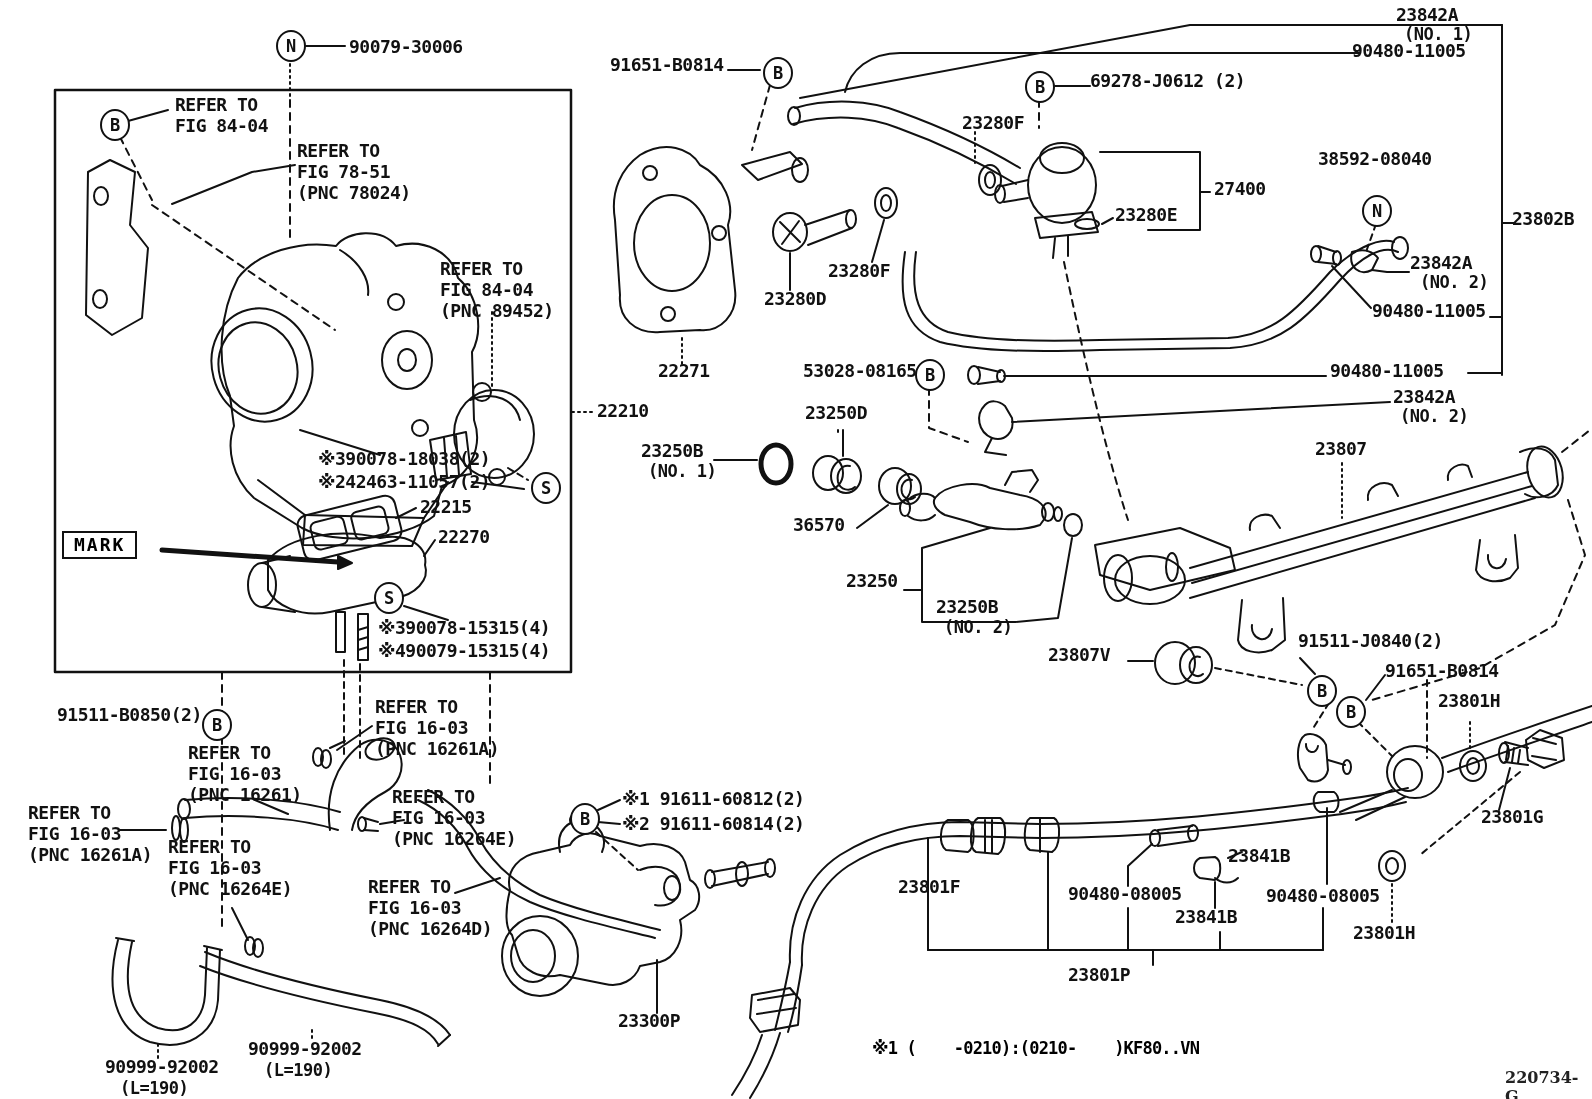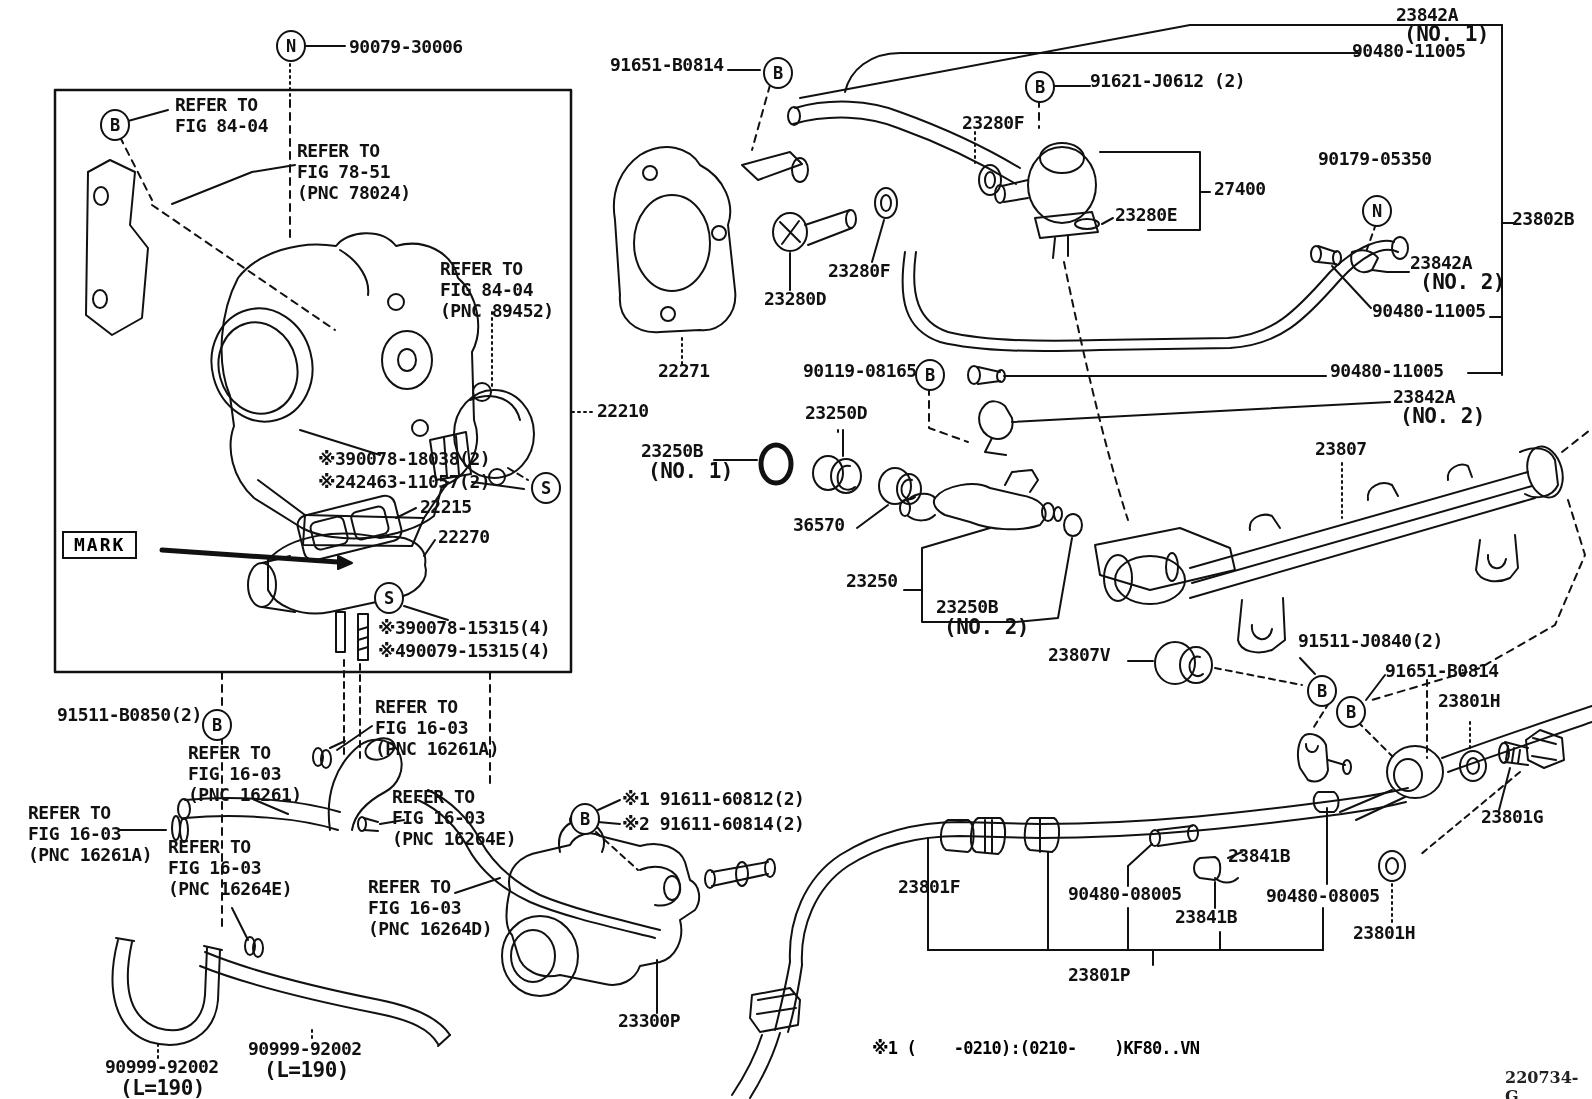--- a/index.html
+++ b/index.html
@@ -1,21 +1,21 @@
 <!DOCTYPE html>
 <html><head>
 <meta charset="utf-8">
 <style>
   html,body{margin:0;padding:0;background:#fff;}
   .stage{position:relative;width:1592px;height:1099px;background:#fff;overflow:hidden;
          font-family:"DejaVu Sans Mono","DejaVu Sans",monospace;}
   svg.art{position:absolute;left:0;top:0;}
   .lbl{position:absolute;font-size:18px;font-weight:bold;color:#111;
        white-space:pre;line-height:21px;letter-spacing:-0.5px;}
-  .small{font-size:21px;}
+  .small{font-size:17px;}
   .callout{position:absolute;width:26px;height:28px;border:2px solid #111;border-radius:50%;
            background:#fff;color:#111;font-size:17px;font-weight:bold;
            display:flex;align-items:center;justify-content:center;z-index:3;}
   .markbox{position:absolute;border:2px solid #111;background:#fff;padding:1px 10px 2px 10px;
            font-size:18px;font-weight:bold;letter-spacing:2px;z-index:3;}
   .code{position:absolute;font-family:"DejaVu Serif",serif;font-size:16px;font-weight:bold;color:#222;}
   .notes{position:absolute;font-size:17px;font-weight:bold;line-height:21px;white-space:pre;letter-spacing:-0.8px;}
 </style>
 </head>
 <body>
@@ -366,35 +366,35 @@
 (PNC 89452)</div>
 <div class="lbl" style="left:318px;top:448px">※390078-18038(2)</div>
 <div class="lbl" style="left:318px;top:471px">※242463-11057(2)</div>
 <div class="lbl" style="left:420px;top:496px">22215</div>
 <div class="lbl" style="left:438px;top:526px">22270</div>
 <div class="lbl" style="left:378px;top:617px">※390078-15315(4)</div>
 <div class="lbl" style="left:378px;top:640px">※490079-15315(4)</div>
 <div class="lbl" style="left:597px;top:400px">22210</div>
 <div class="lbl" style="left:658px;top:360px">22271</div>
 <div class="lbl" style="left:610px;top:54px">91651-B0814</div>
-<div class="lbl" style="left:1090px;top:70px">91621-J0612 (2)</div>
+<div class="lbl" style="left:1090px;top:70px">69278-J0612 (2)</div>
 <div class="lbl" style="left:962px;top:112px">23280F</div>
 <div class="lbl" style="left:1214px;top:178px">27400</div>
 <div class="lbl" style="left:1115px;top:204px">23280E</div>
 <div class="lbl" style="left:828px;top:260px">23280F</div>
 <div class="lbl" style="left:764px;top:288px">23280D</div>
 <div class="lbl" style="left:1396px;top:4px">23842A</div>
 <div class="lbl small" style="left:1404px;top:24px">(NO. 1)</div>
 <div class="lbl" style="left:1352px;top:40px">90480-11005</div>
-<div class="lbl" style="left:1318px;top:148px">90179-05350</div>
+<div class="lbl" style="left:1318px;top:148px">38592-08040</div>
 <div class="lbl" style="left:1512px;top:208px">23802B</div>
 <div class="lbl" style="left:1410px;top:252px">23842A</div>
 <div class="lbl small" style="left:1420px;top:272px">(NO. 2)</div>
 <div class="lbl" style="left:1372px;top:300px">90480-11005</div>
-<div class="lbl" style="left:803px;top:360px">90119-08165</div>
+<div class="lbl" style="left:803px;top:360px">53028-08165</div>
 <div class="lbl" style="left:1330px;top:360px">90480-11005</div>
 <div class="lbl" style="left:1393px;top:386px">23842A</div>
 <div class="lbl small" style="left:1400px;top:406px">(NO. 2)</div>
 <div class="lbl" style="left:805px;top:402px">23250D</div>
 <div class="lbl" style="left:641px;top:440px">23250B</div>
 <div class="lbl small" style="left:648px;top:461px">(NO. 1)</div>
 <div class="lbl" style="left:793px;top:514px">36570</div>
 <div class="lbl" style="left:846px;top:570px">23250</div>
 <div class="lbl" style="left:1315px;top:438px">23807</div>
 <div class="lbl" style="left:936px;top:596px">23250B</div>

